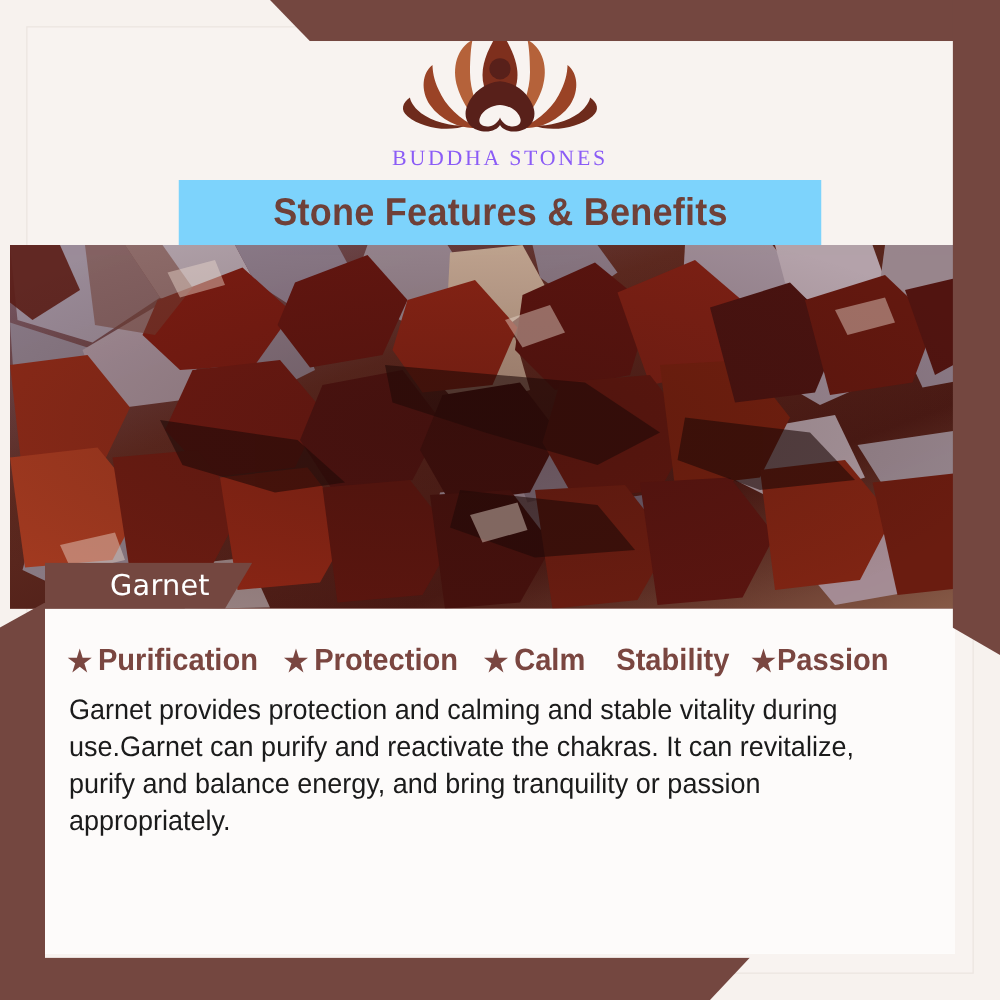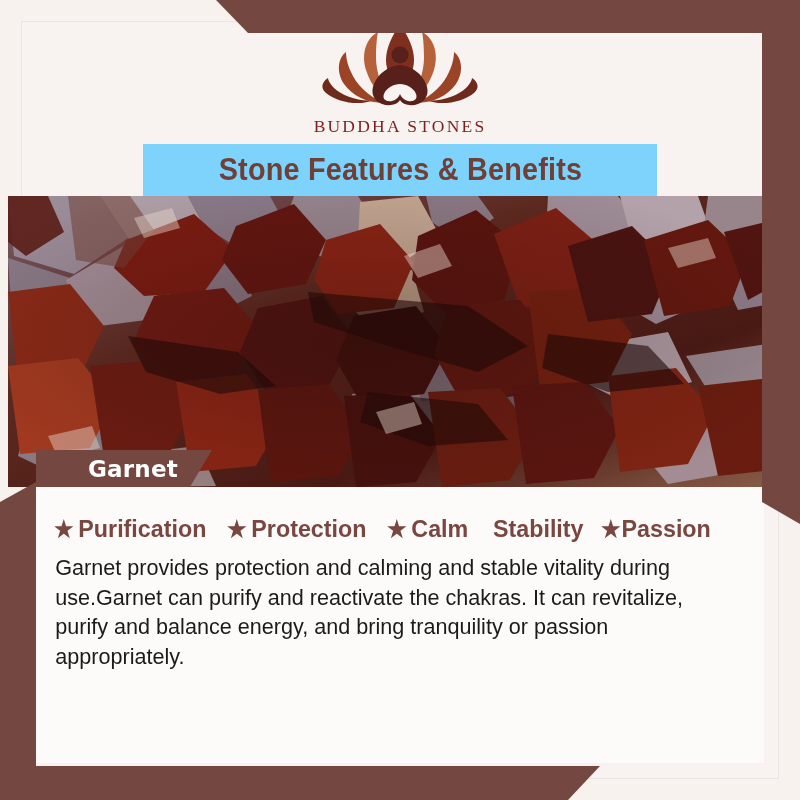--- a/index.html
+++ b/index.html
@@ -73,21 +73,21 @@
     align-items: center;
     justify-content: flex-start;
     z-index: 4;
   }
   .logo-mark { width: 168px; height: 92px; display: block; }
   .logo-word {
     margin-top: 2px;
     font-family: "Liberation Serif", serif;
     font-size: 17.5px;
     letter-spacing: 2.2px;
-    color: #7f1d1d;
+    color: #8b5cf6;
     font-weight: 400;
   }
 
   
   .title-banner {
     position: absolute;
     top: 144px; left: 143px;
     width: 514px; height: 52px;
     background: #7dd3fc;
     display: flex;
@@ -123,21 +123,21 @@
     height: 37px;
     padding: 0 34px 0 52px;
     background: #744740;
     display: flex;
     align-items: center;
     clip-path: polygon(0 0, 100% 0, calc(100% - 22px) 100%, 0 100%);
     z-index: 5;
   }
   .name-tag-text {
     font-family: "DejaVu Sans", sans-serif;
-    font-weight: 700;
+    font-weight: 400;
     font-size: 23px;
     color: #ffffff;
     letter-spacing: 0.2px;
     white-space: nowrap;
   }
 
   
   .content {
     position: absolute;
     top: 487px; left: 36px;

